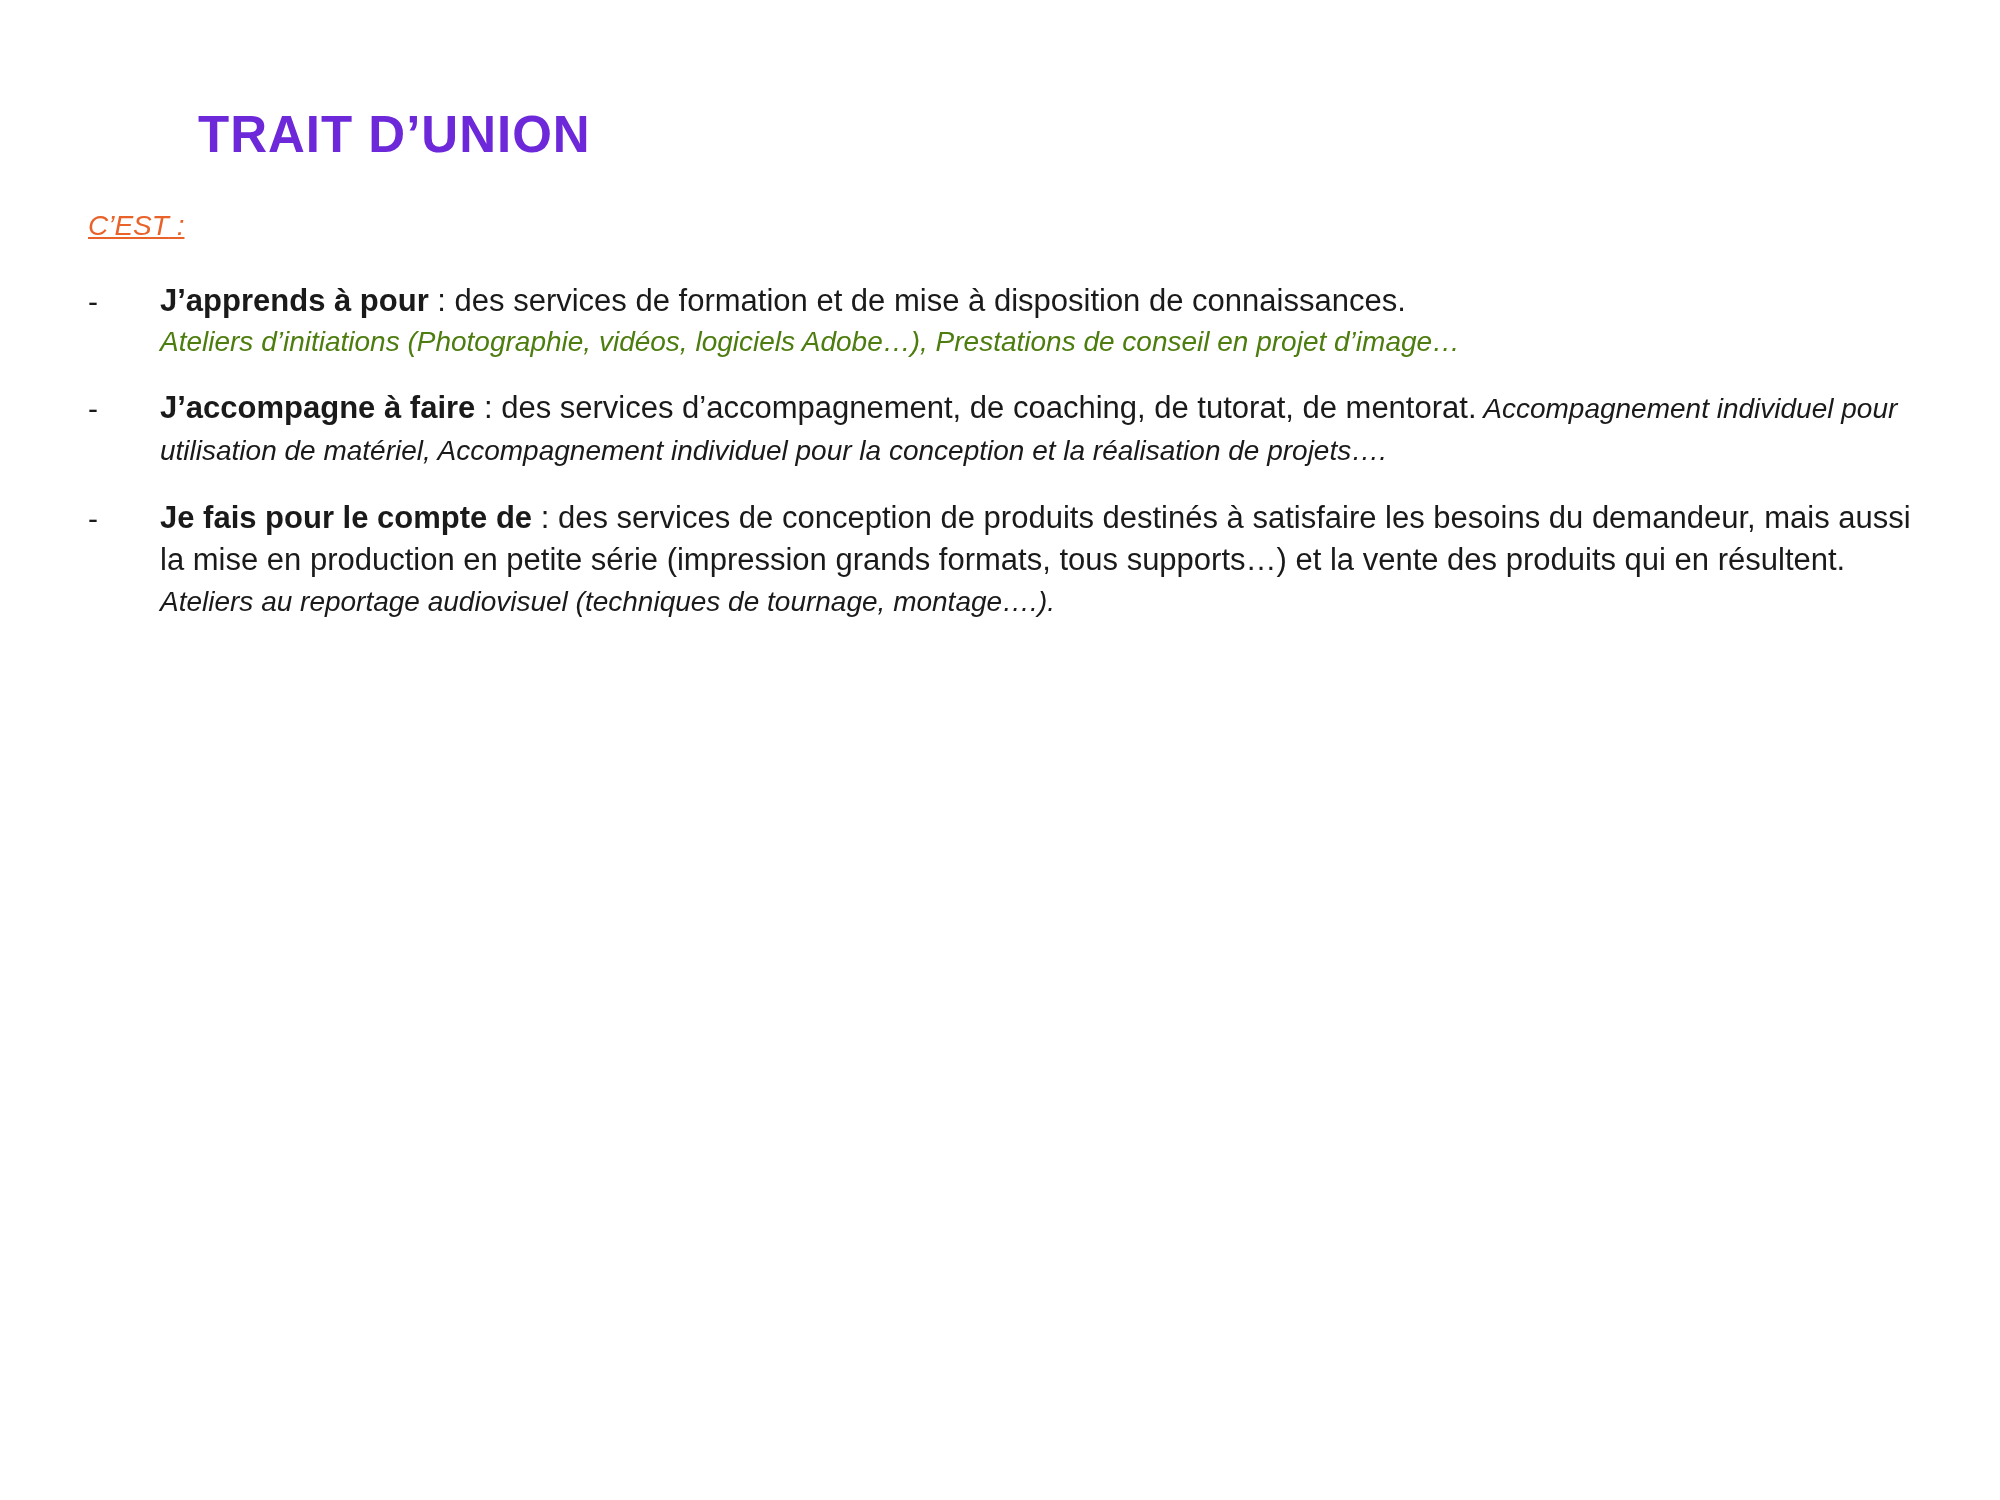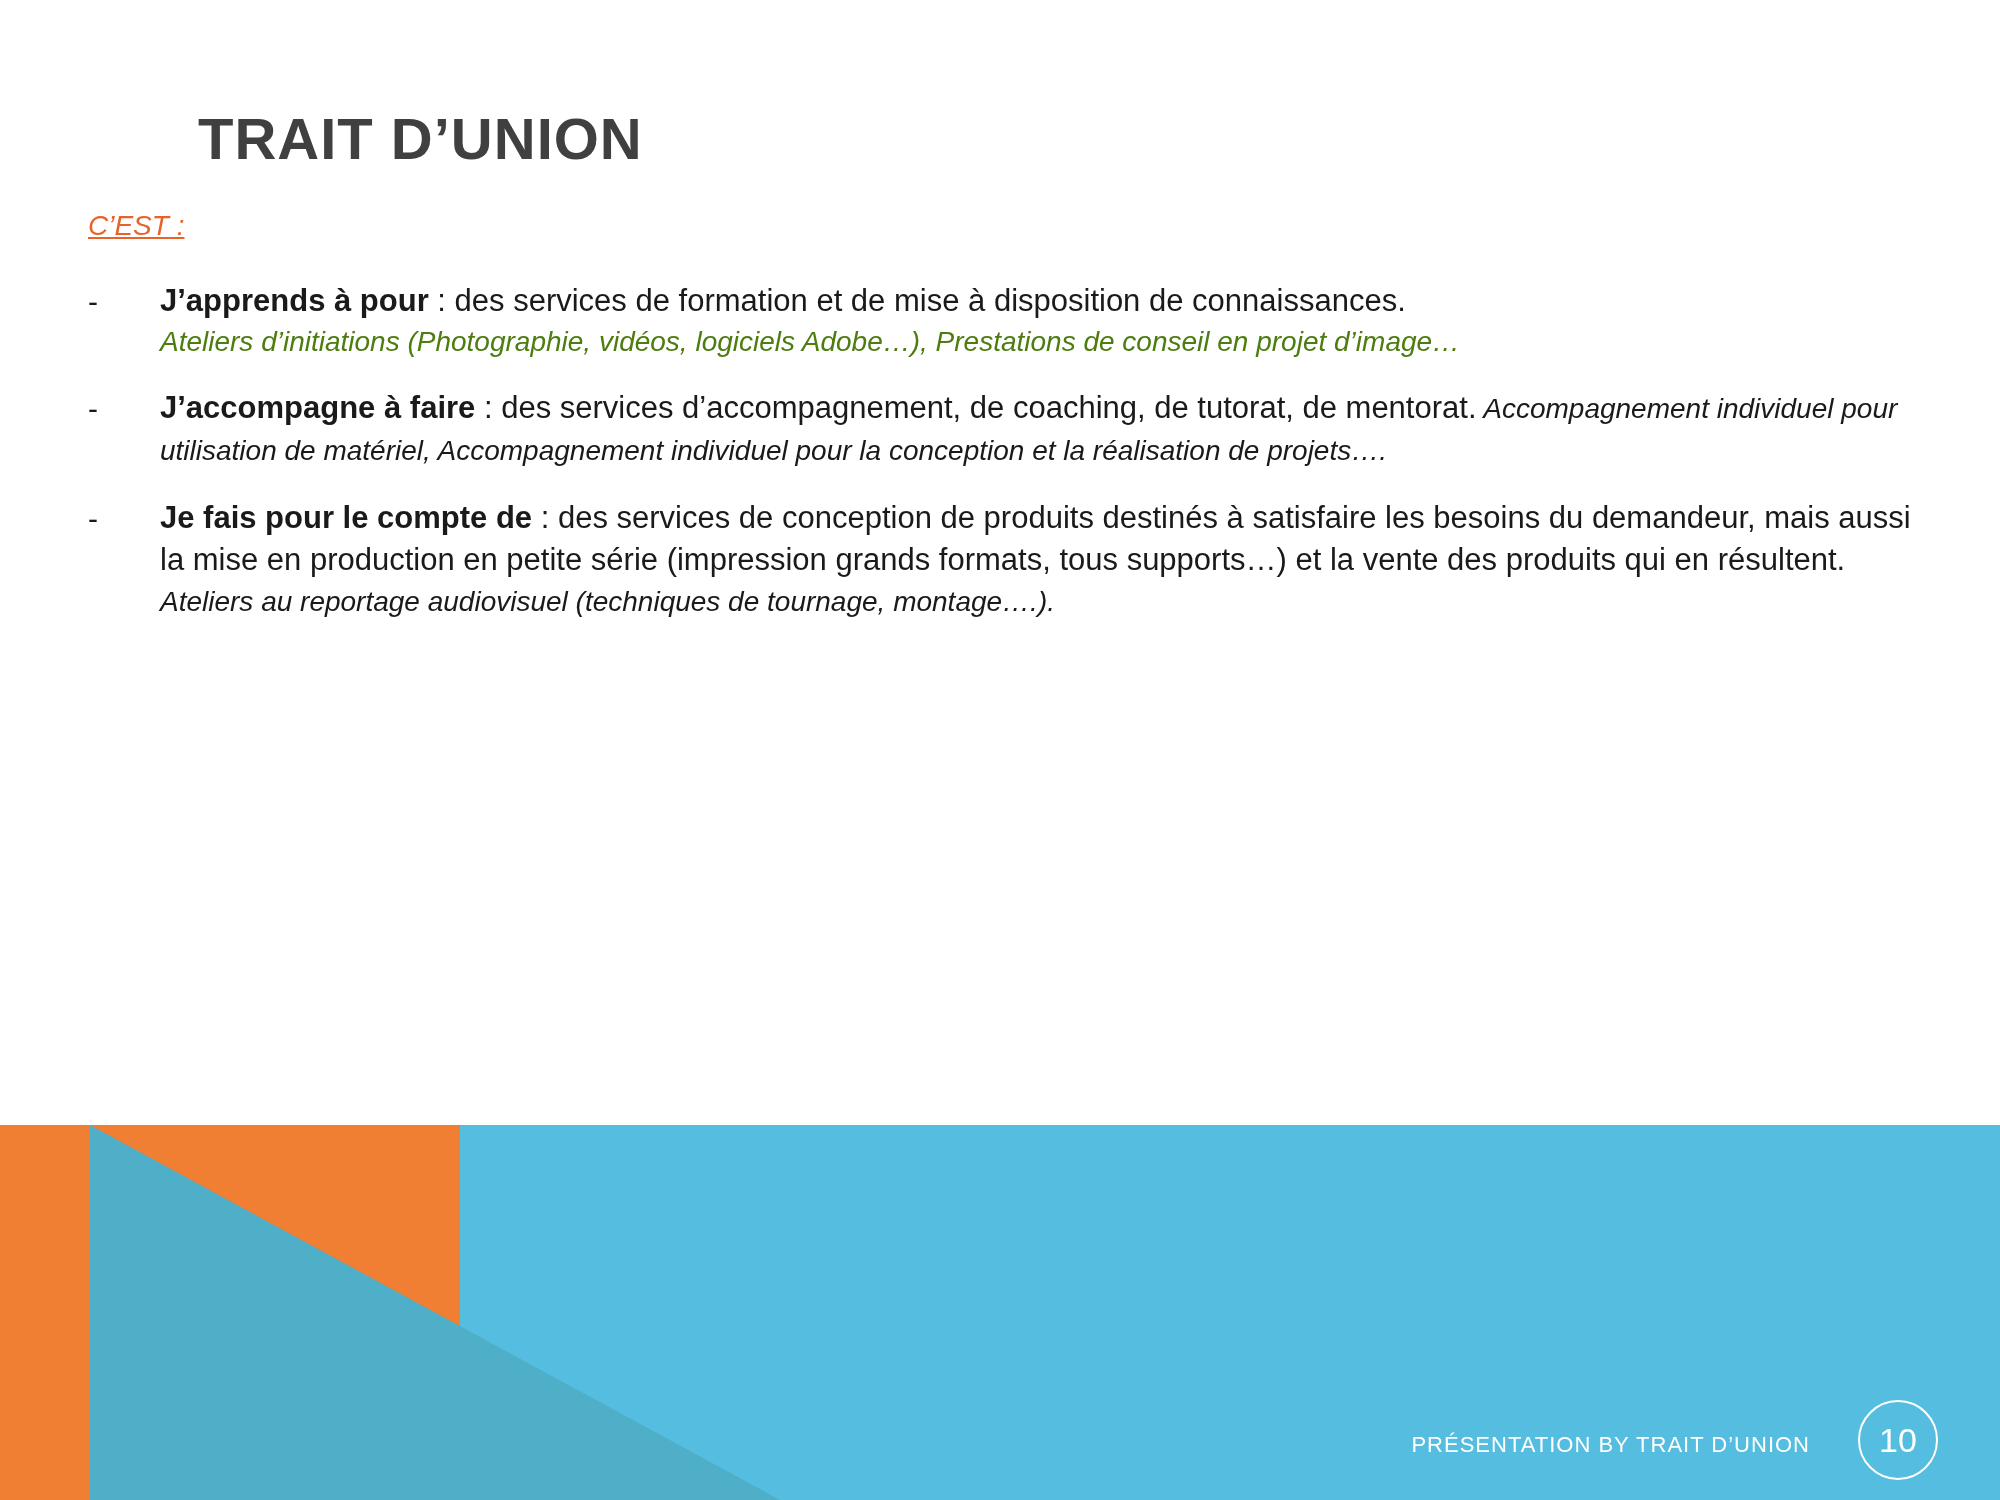--- a/index.html
+++ b/index.html
@@ -17,23 +17,23 @@
     position: relative;
     width: 2000px;
     height: 1500px;
     background: #ffffff;
     overflow: hidden;
   }
   .slide-title {
     position: absolute;
     left: 198px;
     top: 105px;
-    font-size: 58px;
+    font-size: 51px;
     font-weight: bold;
-    color: #404040;
+    color: #6d28d9;
     letter-spacing: 1px;
     white-space: nowrap;
   }
   .subtitle {
     position: absolute;
     left: 88px;
     top: 210px;
     font-size: 28px;
     color: #E8622A;
     text-decoration: underline;
@@ -170,24 +170,14 @@
 
     <div class="bullet-row">
       <div class="dash">-</div>
       <div class="bullet-text">
         <b>Je fais pour le compte de</b><span> : </span><span>des services de conception de produits destinés à satisfaire les besoins du demandeur, mais aussi la mise en production en petite série (impression grands formats, tous supports…) et la vente des produits qui en résultent.</span><span class="inline-italic"> Ateliers au reportage audiovisuel (techniques de tournage, montage….).</span>
       </div>
     </div>
 
   </div>
 
-  <div class="band">
-    <div class="band-blue"></div>
-    <div class="band-orange"></div>
-    <div class="band-tri-dark"></div>
-
-    <div class="footer-text">PRÉSENTATION BY TRAIT D’UNION</div>
-    <div class="page-circle">
-      <span>10</span>
-    </div>
-  </div>
 
 </div>
 
 </body></html>

